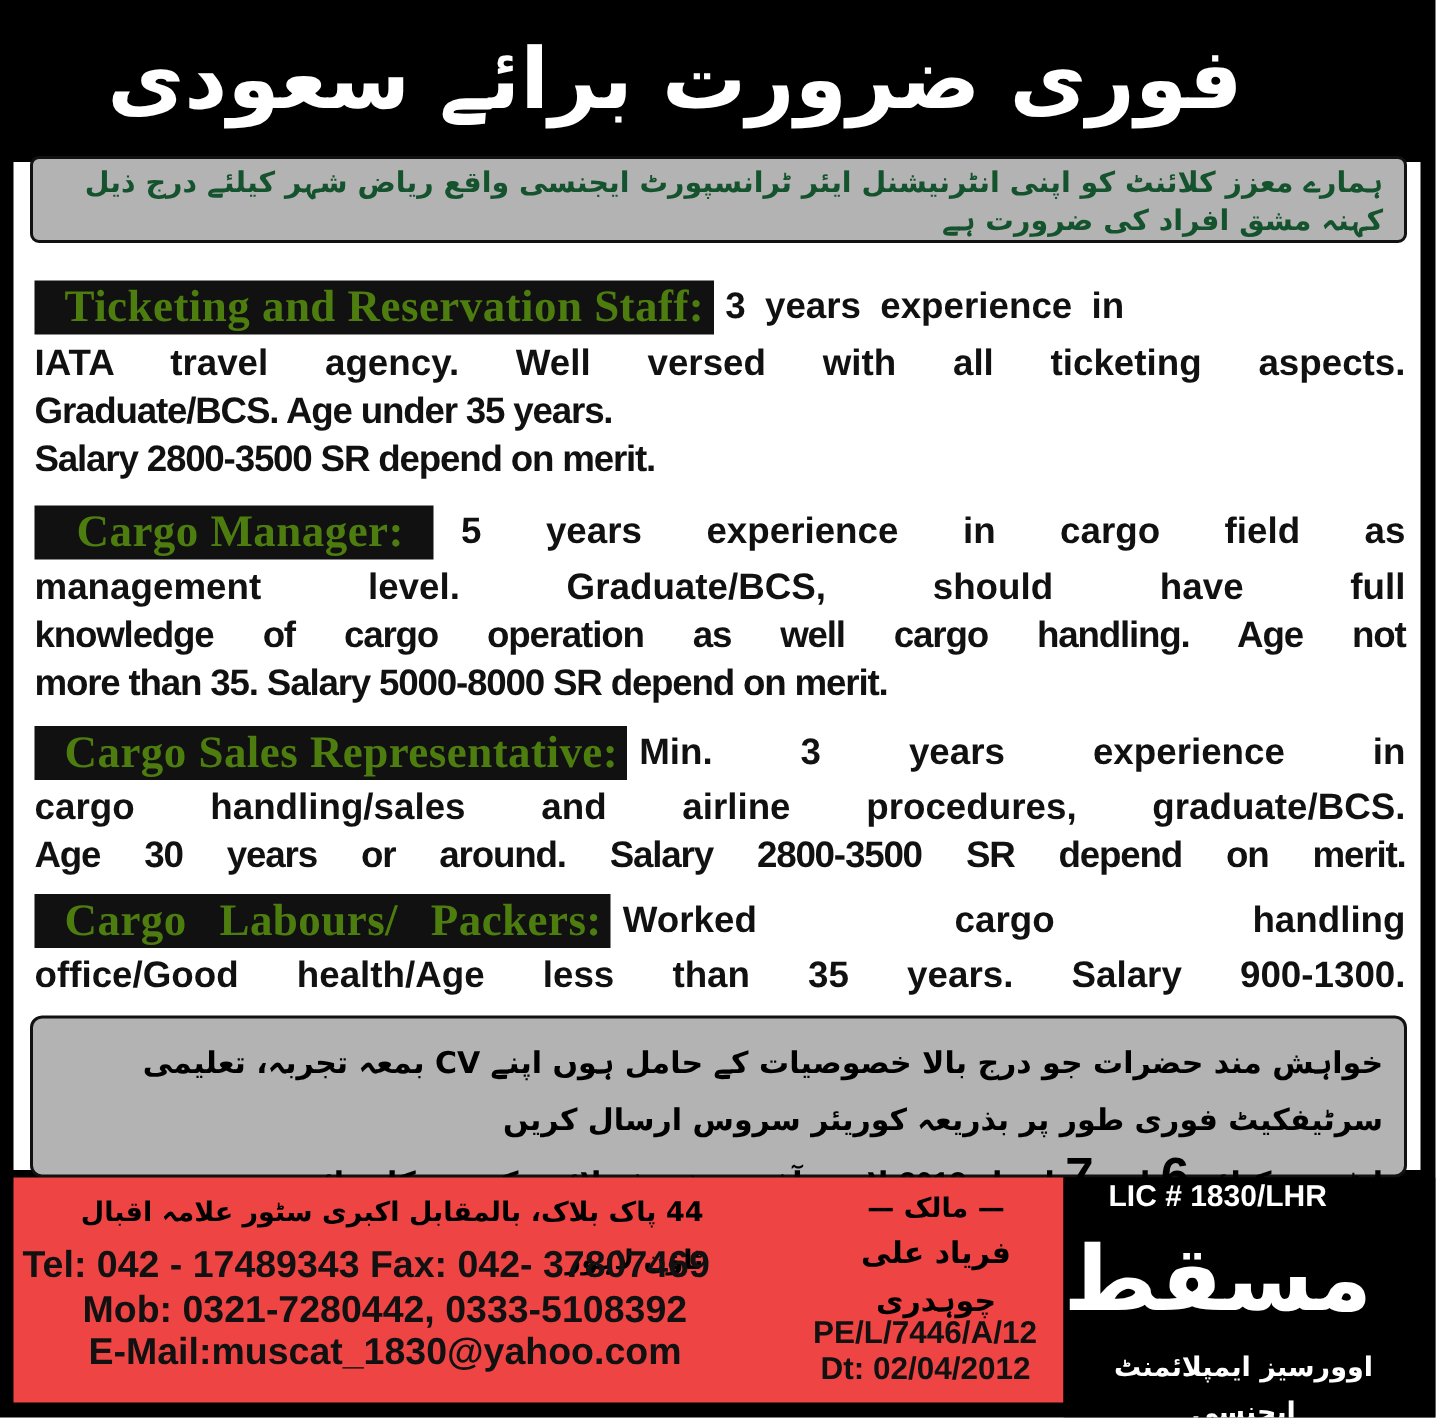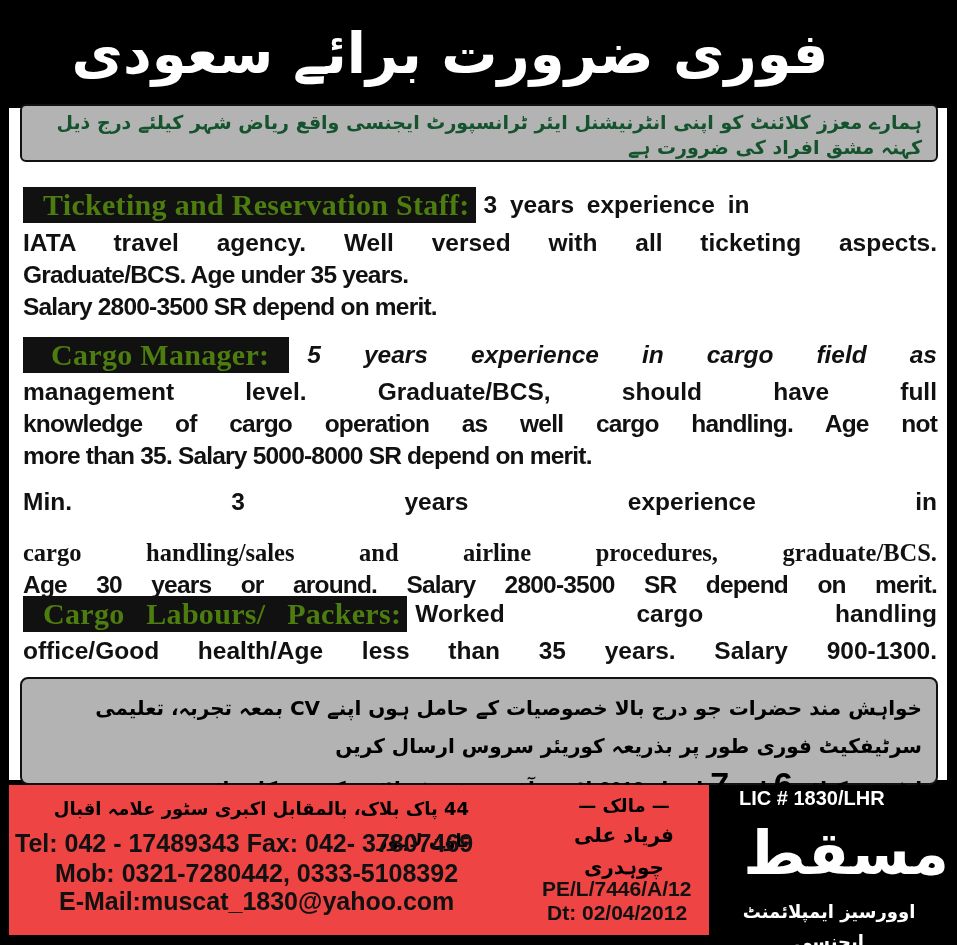--- a/index.html
+++ b/index.html
@@ -35,21 +35,21 @@
   .tel { left:6px; top:44px; font-size:25px; }
   .mob { left:46px; top:74px; font-size:25px; }
   .mail { left:50px; top:102px; font-size:25px; }
   .owner { position:absolute; left:545px; top:8px; width:140px; text-align:center; direction:rtl;
            font-family:"DejaVu Sans", sans-serif; font-weight:bold; color:#000; }
   .owner .lbl { font-size:18px; line-height:26px; }
   .owner .name { font-size:20px; line-height:32px; }
   .ref { position:absolute; left:533px; font-weight:bold; font-size:21px; color:#111; }
   .logo { position:absolute; left:709px; top:785px; width:248px; height:160px; background:#000; color:#fff; }
   .lic { position:absolute; left:30px; top:2px; font-weight:bold; font-size:20px; }
-  .logo-ur { position:absolute; left:0; top:28px; width:240px; text-align:right; direction:rtl;
+  .logo-ur { position:absolute; left:0; top:28px; width:240px; text-align:left; direction:rtl;
              font-family:"DejaVu Sans", sans-serif; font-weight:bold; font-size:60px; line-height:80px; }
   .logo-sub { position:absolute; left:0; top:112px; width:240px; text-align:center; direction:rtl;
               font-family:"DejaVu Sans", sans-serif; font-weight:bold; font-size:18px; line-height:30px; }
 </style>
 </head>
 <body>
 
 <div class="title">فوری ضرورت برائے سعودی عرب</div>
 
 <div class="panel"></div>
@@ -64,32 +64,33 @@
     <span style="flex:1; display:flex; justify-content:space-between; word-spacing:6px; margin-top:2px;">3 years experience in</span>
   </div>
   <div style="text-align-last:justify; margin-top:4px;">IATA travel agency. Well versed with all ticketing aspects.</div>
   <div class="cond">Graduate/BCS. Age under 35 years.</div>
   <div class="cond">Salary 2800-3500 SR depend on merit.</div>
 </div>
 
 <div class="job" style="top:337px;">
   <div style="display:flex; align-items:flex-start;">
     <span class="job-title" style="padding-left:28px; padding-right:20px;">Cargo Manager:</span>
-    <span style="flex:1; text-align:justify; text-align-last:justify; margin-top:2px; margin-left:10px;font-style:italic;">5 years experience in cargo field as</span>
+    <span style="flex:1; text-align:justify; text-align-last:justify; margin-top:2px; margin-left:10px;">5 years experience in cargo field as</span>
   </div>
   <div style="text-align-last:justify; margin-top:3px;">management level. Graduate/BCS, should have full</div>
   <div class="cond" style="text-align-last:justify;">knowledge of cargo operation as well cargo handling. Age not</div>
   <div class="cond">more than 35. Salary 5000-8000 SR depend on merit.</div>
 </div>
 
 <div class="job" style="top:484px;">
   <div style="display:flex; align-items:flex-start;">
+    <span class="job-title">Cargo Sales Representative:</span>
     <span style="flex:1; text-align:justify; text-align-last:justify; margin-top:2px;">Min. 3 years experience in</span>
   </div>
-  <div style="text-align-last:justify; margin-top:19px;font-family:Liberation Serif, serif;">cargo handling/sales and airline procedures, graduate/BCS.</div>
+  <div style="text-align-last:justify; margin-top:3px;">cargo handling/sales and airline procedures, graduate/BCS.</div>
   <div class="cond" style="text-align-last:justify;">Age 30 years or around. Salary 2800-3500 SR depend on merit.</div>
 </div>
 
 <div class="job" style="top:596px;">
   <div style="display:flex; align-items:flex-start;">
     <span class="job-title" style="word-spacing:14px;">Cargo Labours/ Packers:</span>
     <span style="flex:1; text-align:justify; text-align-last:justify; margin-top:2px;">Worked cargo handling</span>
   </div>
   <div style="text-align-last:justify; margin-top:3px;">office/Good health/Age less than 35 years. Salary 900-1300.</div>
 </div>

